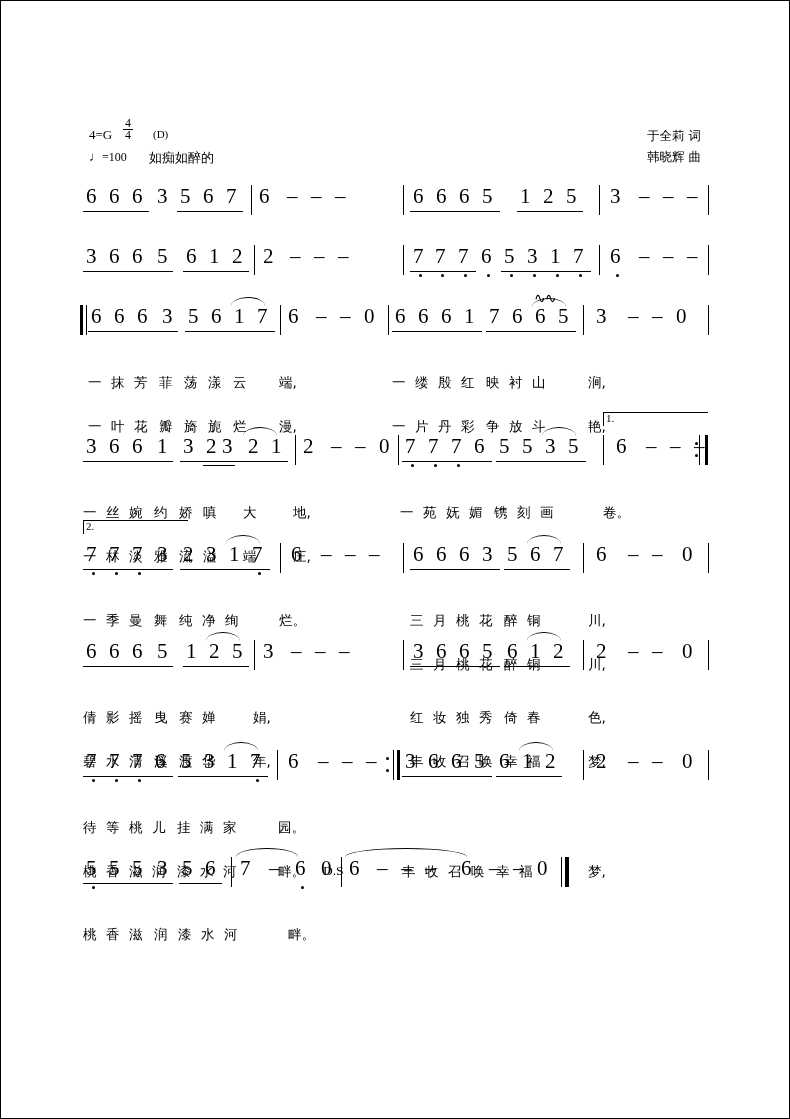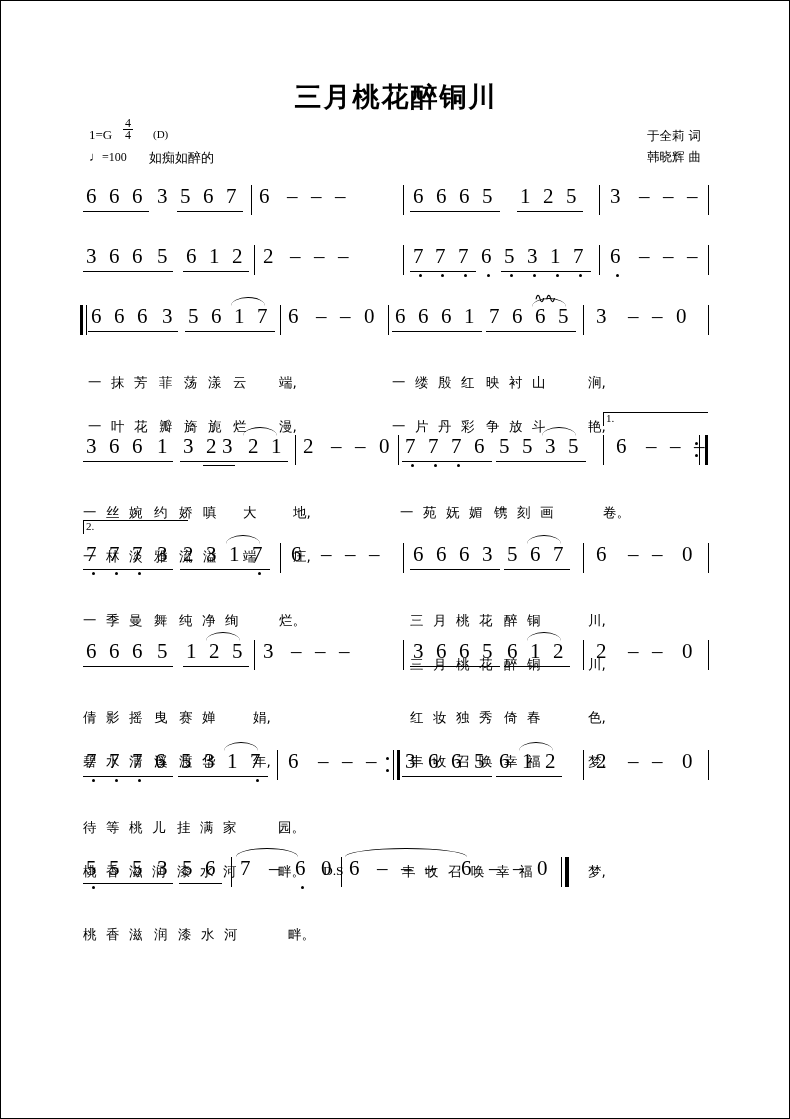--- a/index.html
+++ b/index.html
@@ -143,23 +143,22 @@
     font-size: 14px;
     letter-spacing: -1px;
     font-family: "DejaVu Sans", sans-serif;
   }
 </style>
 </head>
 <body>
 
 <div class="page">
 
-  <div class="title">三月桃花醉铜川</div>
-
-  <div class="hdr-key">1=G</div>
+
+  <div class="hdr-key">4=G</div>
   <div class="hdr-meter">
     <span class="num">4</span>
     <span class="den">4</span>
   </div>
   <div class="hdr-paren">(D)</div>
   <div class="hdr-tempo"><span class="note">♩</span><span>=100</span></div>
   <div class="hdr-expr">如痴如醉的</div>
   <div class="hdr-credits">
     <div>于全莉  词</div>
     <div>韩晓辉  曲</div>

